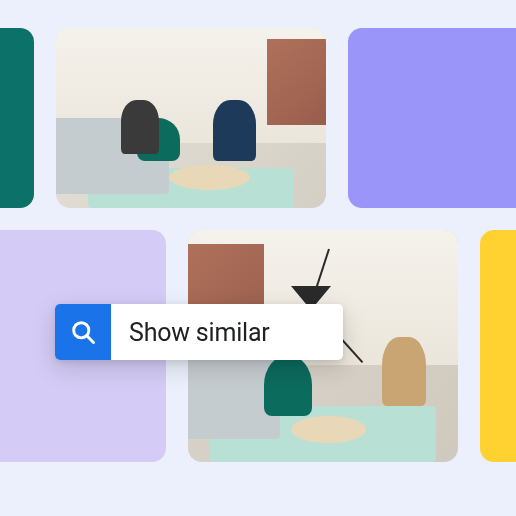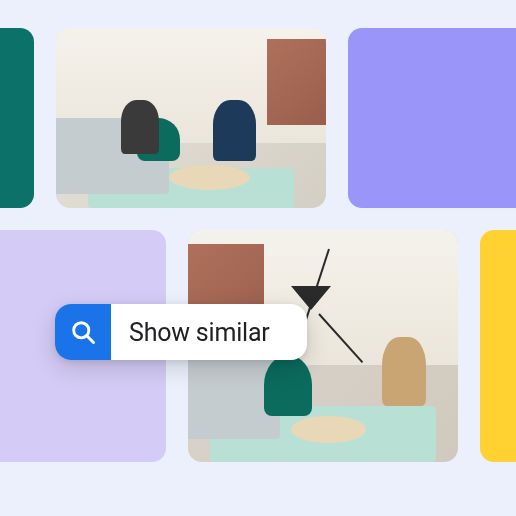--- a/index.html
+++ b/index.html
@@ -64,24 +64,24 @@
     .tile-yellow {
       width: 36px;
       height: 232px;
       background: #FFD232;
       border-radius: 14px 0 0 14px;
     }
     .search-pill {
       position: absolute;
       left: 55px;
       top: 304px;
-      width: 252px;
+      width: 288px;
       height: 56px;
       background: #FFFFFF;
-      border-radius: 16px;
+      border-radius: 5px;
       box-shadow: 0 8px 24px rgba(0,0,0,0.15), 0 2px 6px rgba(0,0,0,0.1);
       display: flex;
       align-items: center;
       overflow: hidden;
     }
     .search-icon-box {
       width: 56px;
       height: 56px;
       background: #1A73E8;
       display: flex;

